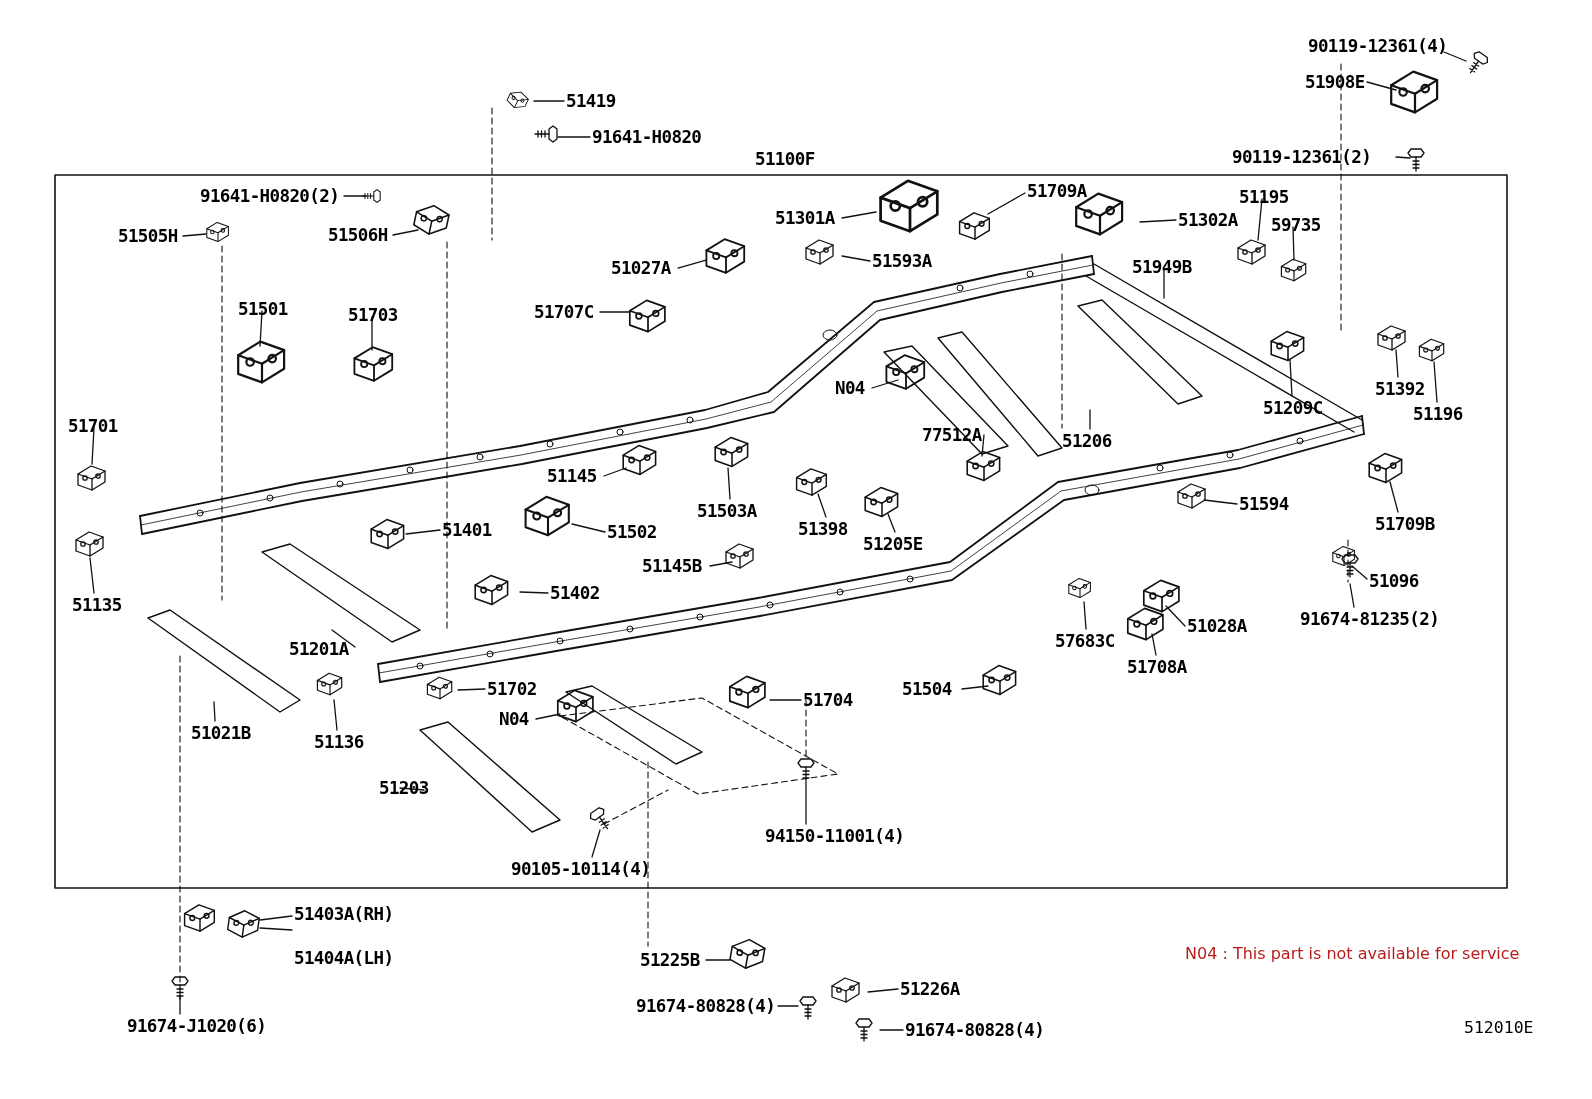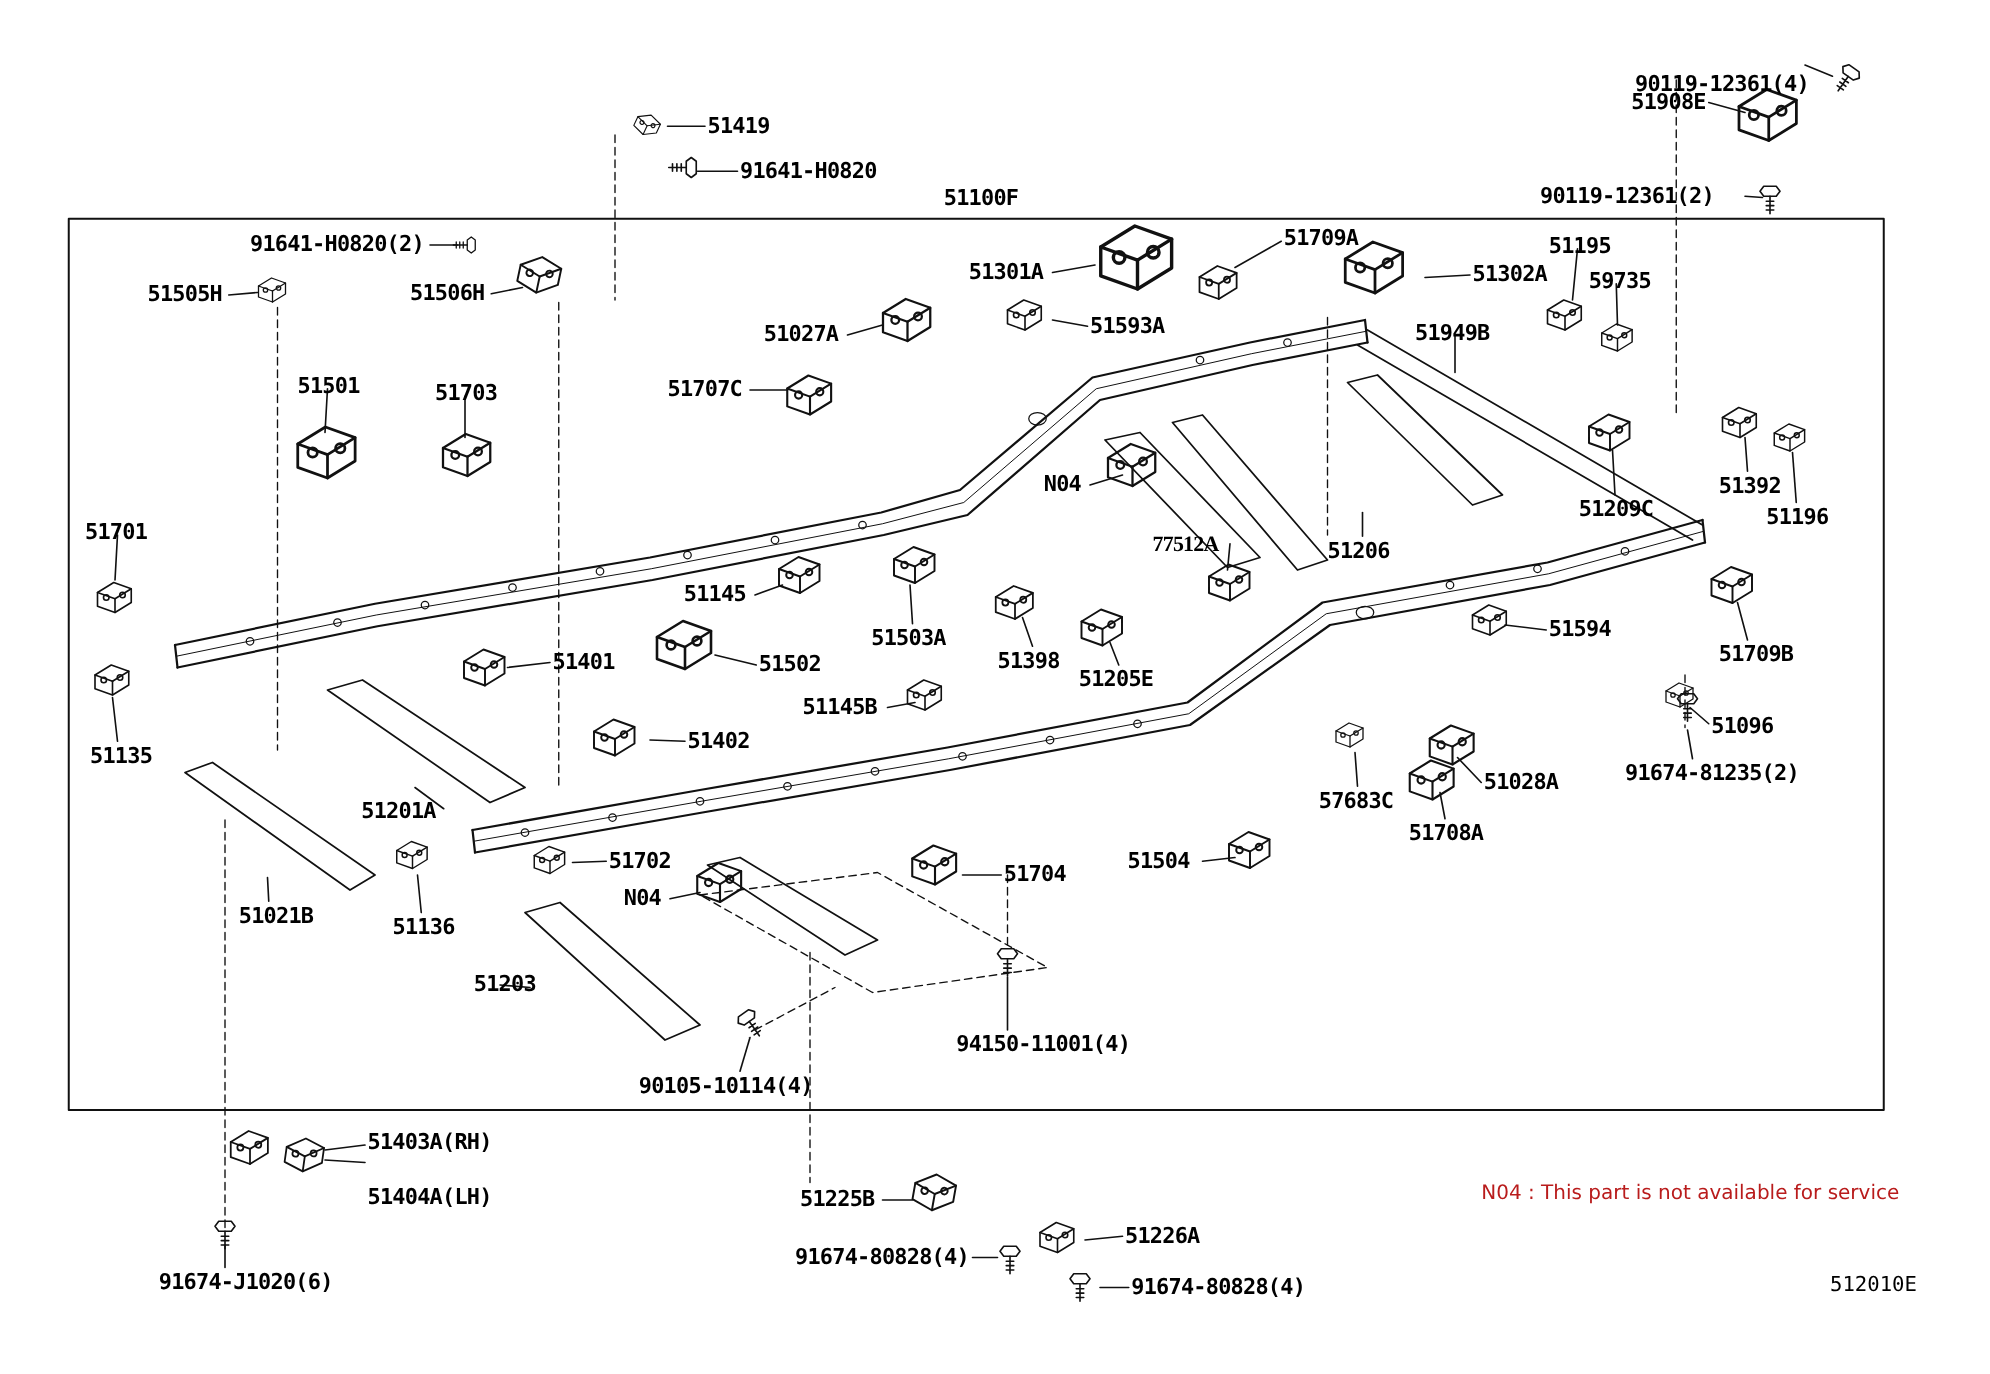--- a/index.html
+++ b/index.html
@@ -223,21 +223,21 @@
         <line x1="292" y1="930" x2="260" y2="928"></line>
         <line x1="706" y1="960" x2="730" y2="960"></line>
         <line x1="898" y1="989" x2="868" y2="992"></line>
         <line x1="778" y1="1006" x2="798" y2="1006"></line>
         <line x1="903" y1="1030" x2="880" y2="1030"></line>
         <line x1="180" y1="1014" x2="180" y2="996"></line>
       </g>
   </svg>
 
   <div id="label-layer">
-      <div class="part-label" style="left: 1308px; top: 58px;">90119-12361(4)</div>
+      <div class="part-label" style="left: 1308px; top: 36px;">90119-12361(4)</div>
       <div class="part-label" style="left: 1305px; top: 72px;">51908E</div>
       <div class="part-label" style="left: 566px; top: 91px;">51419</div>
       <div class="part-label" style="left: 592px; top: 127px;">91641-H0820</div>
       <div class="part-label" style="left: 755px; top: 149px;">51100F</div>
       <div class="part-label" style="left: 1232px; top: 147px;">90119-12361(2)</div>
       <div class="part-label" style="left: 200px; top: 186px;">91641-H0820(2)</div>
       <div class="part-label" style="left: 1027px; top: 181px;">51709A</div>
       <div class="part-label" style="left: 1239px; top: 187px;">51195</div>
       <div class="part-label" style="left: 775px; top: 208px;">51301A</div>
       <div class="part-label" style="left: 1178px; top: 210px;">51302A</div>
@@ -248,21 +248,21 @@
       <div class="part-label" style="left: 872px; top: 251px;">51593A</div>
       <div class="part-label" style="left: 1132px; top: 257px;">51949B</div>
       <div class="part-label" style="left: 534px; top: 302px;">51707C</div>
       <div class="part-label" style="left: 238px; top: 299px;">51501</div>
       <div class="part-label" style="left: 348px; top: 305px;">51703</div>
       <div class="part-label" style="left: 1375px; top: 379px;">51392</div>
       <div class="part-label" style="left: 1413px; top: 404px;">51196</div>
       <div class="part-label" style="left: 1263px; top: 398px;">51209C</div>
       <div class="part-label" style="left: 835px; top: 378px;">N04</div>
       <div class="part-label" style="left: 68px; top: 416px;">51701</div>
-      <div class="part-label" style="left: 922px; top: 425px; font-family: Liberation Serif, serif;">77512A</div>
+      <div class="part-label" style="left: 922px; top: 425px;">77512A</div>
       <div class="part-label" style="left: 1062px; top: 431px;">51206</div>
       <div class="part-label" style="left: 547px; top: 466px;">51145</div>
       <div class="part-label" style="left: 697px; top: 501px;">51503A</div>
       <div class="part-label" style="left: 1239px; top: 494px;">51594</div>
       <div class="part-label" style="left: 442px; top: 520px;">51401</div>
       <div class="part-label" style="left: 607px; top: 522px;">51502</div>
       <div class="part-label" style="left: 798px; top: 519px; text-align: right;">51398</div>
       <div class="part-label" style="left: 863px; top: 534px;">51205E</div>
       <div class="part-label" style="left: 1375px; top: 514px;">51709B</div>
       <div class="part-label" style="left: 642px; top: 556px;">51145B</div>

